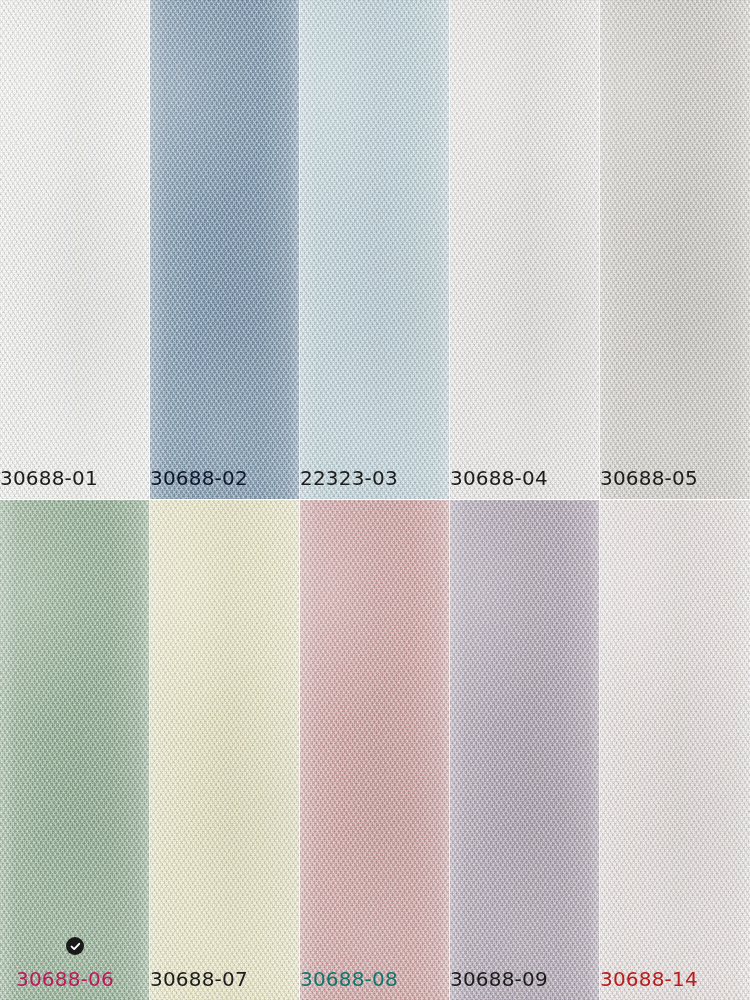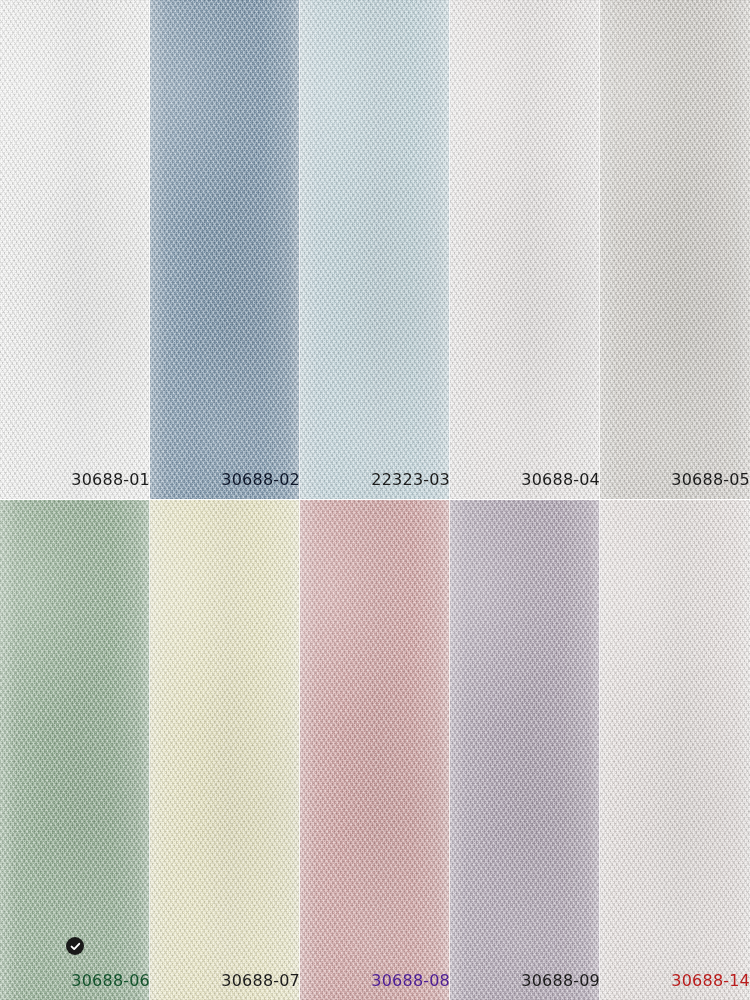--- a/index.html
+++ b/index.html
@@ -123,22 +123,22 @@
 
   .row-top .swatch {
     border-bottom: 1px solid rgba(255,255,255,0.85);
   }
 
   .swatch-label {
     position: absolute;
     left: 0;
     right: 0;
     bottom: 11px;
-    text-align: right;
-    font-size: 16px;
+    text-align: left;
+    font-size: 20px;
     letter-spacing: 0.2px;
     color: #1c1c1c;
     font-family: "DejaVu Sans", "Liberation Sans", sans-serif;
     z-index: 4;
     line-height: 1;
     user-select: none;
   }
 
   .selected-badge {
     position: absolute;
@@ -210,37 +210,37 @@
   <div class="swatch">
     <div class="swatch-fill" style="background-color: rgb(147, 176, 148);"></div>
     <div class="swatch-sheen"></div>
     <div class="swatch-weave"></div>
     <div class="swatch-cloud"></div>
     <div class="selected-badge" style="background-color: rgb(25, 25, 25);">
       <svg width="11" height="11" viewBox="0 0 11 11" aria-hidden="true">
         <path d="M1.6 5.6 L4.2 8.1 L9.2 2.8" fill="none" stroke="#ffffff" stroke-width="1.9" stroke-linecap="round" stroke-linejoin="round"></path>
       </svg>
     </div>
-    <div class="swatch-label" style="color: #14532d;">30688-06</div>
+    <div class="swatch-label" style="color: #be185d; margin-left: 16px;">30688-06</div>
   </div>
 
   <div class="swatch">
     <div class="swatch-fill" style="background-color: rgb(236, 233, 198);"></div>
     <div class="swatch-sheen"></div>
     <div class="swatch-weave"></div>
     <div class="swatch-cloud"></div>
-    <div class="swatch-label" style="color: rgb(28, 28, 28); padding-left: 35px;">30688-07</div>
+    <div class="swatch-label" style="color: rgb(28, 28, 28);">30688-07</div>
   </div>
 
   <div class="swatch">
     <div class="swatch-fill" style="background-color: rgb(211, 163, 163);"></div>
     <div class="swatch-sheen"></div>
     <div class="swatch-weave"></div>
     <div class="swatch-cloud"></div>
-    <div class="swatch-label" style="color: #4c1d95;">30688-08</div>
+    <div class="swatch-label" style="color: #0f766e;">30688-08</div>
   </div>
 
   <div class="swatch">
     <div class="swatch-fill" style="background-color: rgb(176, 165, 180);"></div>
     <div class="swatch-sheen"></div>
     <div class="swatch-weave"></div>
     <div class="swatch-cloud"></div>
     <div class="swatch-label" style="color: rgb(28, 28, 28);">30688-09</div>
   </div>
 

